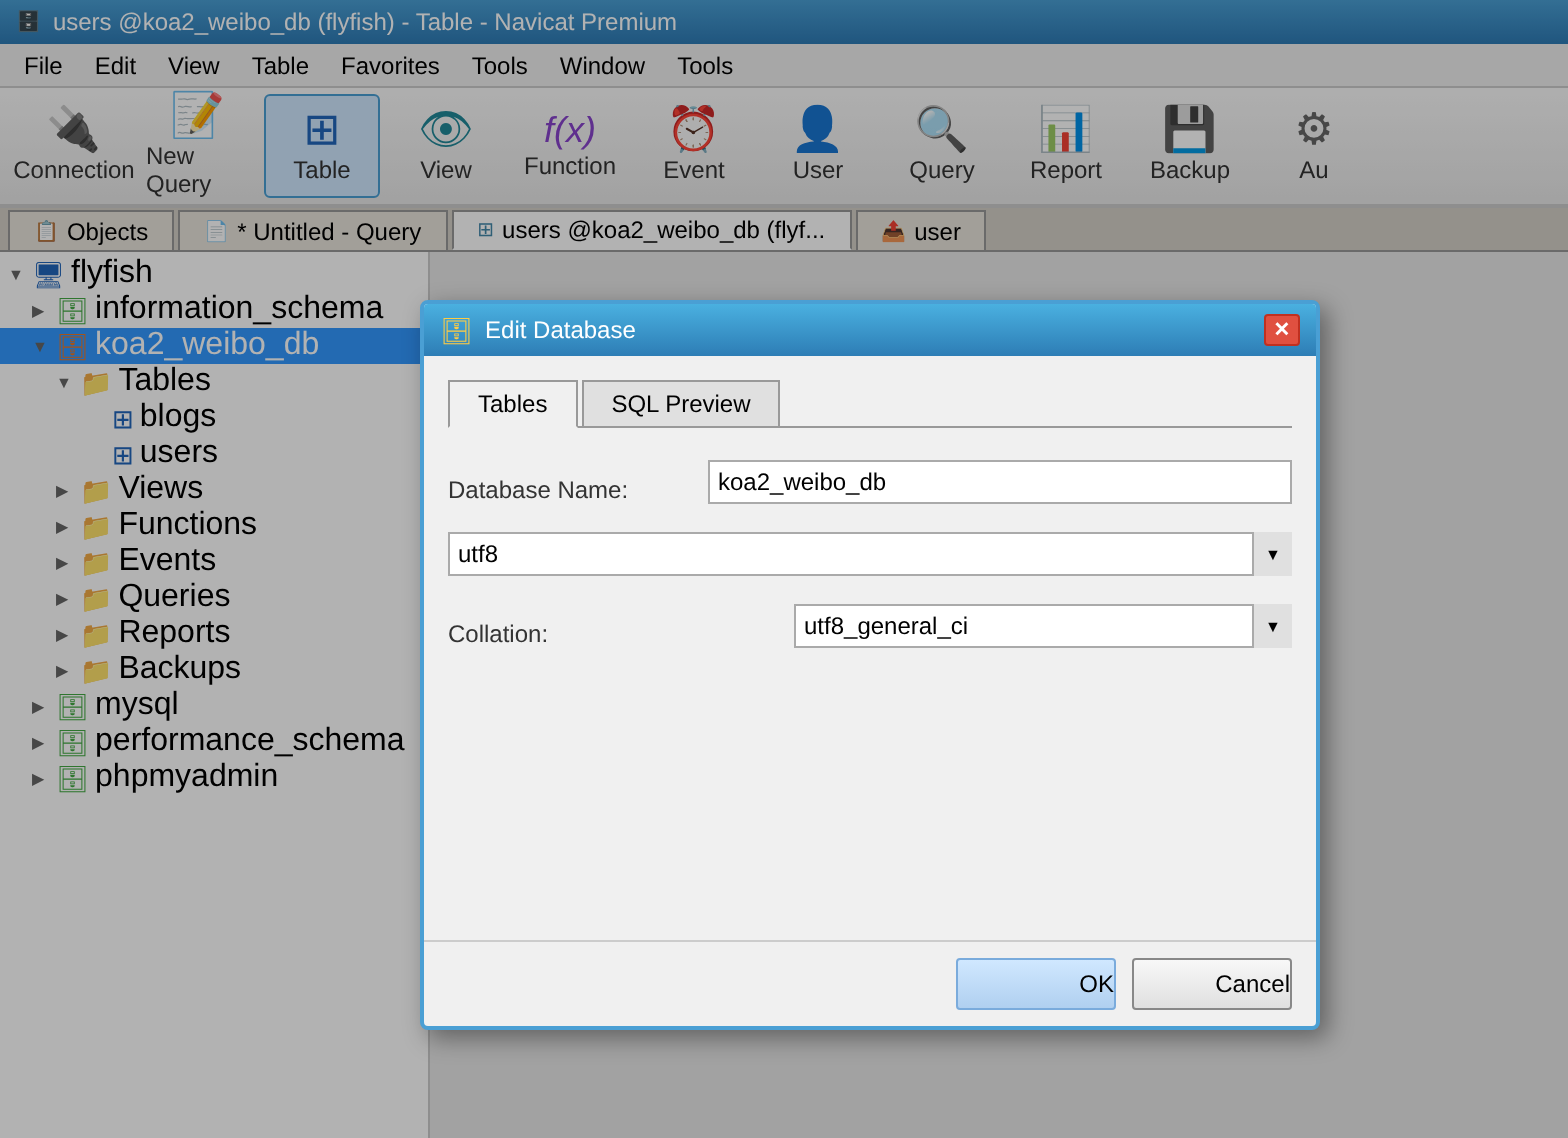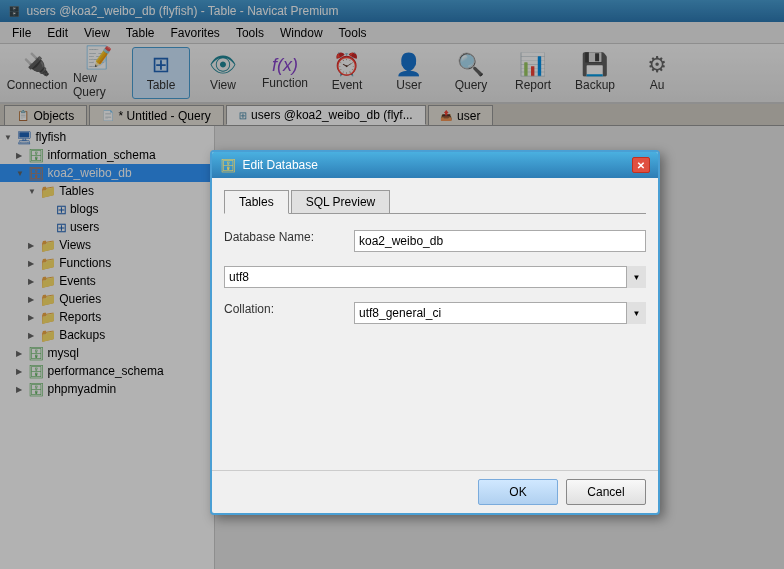--- a/index.html
+++ b/index.html
@@ -102,21 +102,21 @@
       display: flex;
       align-items: center;
       padding: 1px 4px;
       cursor: pointer;
       white-space: nowrap;
       height: 18px;
     }
     .tree-item.selected { background: #3399ff; color: white; }
     .tree-item .expand-icon { width: 12px; font-size: 8px; color: #666; }
     .tree-item .node-icon { margin-right: 3px; font-size: 13px; }
-    .tree-item .label { font-size: 12px; }
+    .tree-item .label { font-size: 16px; }
 
     
     .overlay {
       position: absolute;
       top: 0; left: 0; right: 0; bottom: 0;
       background: rgba(0,0,0,0.3);
       z-index: 10;
     }
 
     
@@ -175,21 +175,21 @@
     }
     .dialog-tab.active {
       background: #f0f0f0;
       border-bottom: 1px solid #f0f0f0;
       margin-bottom: -1px;
     }
 
     
     .form-row {
       display: flex;
-      align-items: flex-start;
+      align-items: flex-end;
       margin-bottom: 14px;
     }
     .form-label {
       width: 130px;
       font-size: 12px;
       color: #333;
     }
     .form-input {
       flex: 1;
       height: 22px;
@@ -242,21 +242,21 @@
     .dialog-btn {
       width: 80px;
       height: 26px;
       border: 1px solid #888;
       border-radius: 2px;
       background: linear-gradient(to bottom, #f8f8f8, #e0e0e0);
       cursor: pointer;
       font-size: 12px;
       display: flex;
       align-items: center;
-      justify-content: center;
+      justify-content: flex-end;
     }
     .dialog-btn.primary {
       background: linear-gradient(to bottom, #d0e8ff, #b0d0f0);
       border-color: #7aabdc;
     }
 
     
     .icon-blue { color: #2266bb; }
     .icon-green { color: #44aa44; }
     .icon-orange { color: #ee7722; }
@@ -475,21 +475,21 @@
         <select class="form-select" style="width:100%;padding-right:20px;">
           <option>utf8</option>
         </select>
         <span class="select-arrow">▼</span>
       </div>
     </div>
 
     <div class="form-row">
       <span class="form-label">Collation:</span>
       <div class="select-wrapper">
-        <select class="form-select" style="width:100%;padding-right:3px;">
+        <select class="form-select" style="width:100%;padding-right:3px;margin-left:43px;">
           <option>utf8_general_ci</option>
         </select>
         <span class="select-arrow">▼</span>
       </div>
     </div>
 
     <div class="dialog-spacer"></div>
   </div>
 
   <div class="dialog-buttons">

